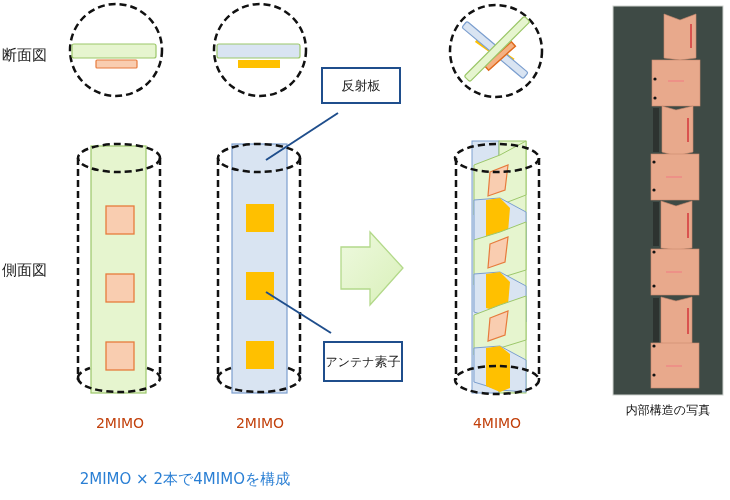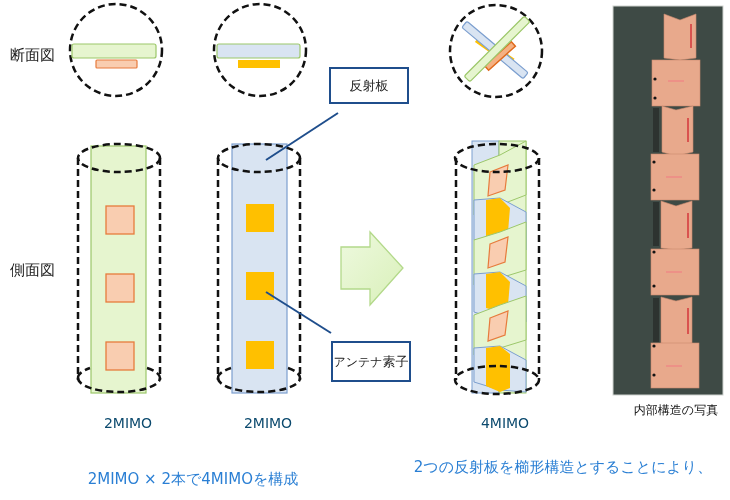--- a/index.html
+++ b/index.html
@@ -1,20 +1,20 @@
 <!DOCTYPE html>
 <html><head>
 <meta charset="utf-8">
 <style>
   html, body { margin:0; padding:0; background:#ffffff; }
   body { width:730px; height:500px; position:relative; overflow:hidden;
          font-family:"DejaVu Sans", sans-serif; color:#222; }
-  .abs { position:absolute;margin-left:8px; }
+  .abs { position:absolute; }
   .side-label { font-size:15px; color:#1a1a1a; letter-spacing:0px; }
-  .mimo-label { font-size:14px; color:#0c4a6e; text-align:center; width:100px; }
+  .mimo-label { font-size:14px; color:#c2410c; text-align:center; width:100px; }
   .callout { border:2px solid #1f4e8c; background:#fff; font-size:13px; color:#222;
              display:flex; align-items:center; justify-content:center; text-align:center;
              line-height:18px; box-sizing:border-box; }
   .caption-blue { color:#2a7fd4; font-size:15px; text-align:center; line-height:22px; }
   .photo-caption { font-size:12px; color:#111; text-align:center; width:130px; }
   svg { position:absolute; left:0; top:0; }
 </style>
 </head>
 <body>
 
@@ -170,14 +170,13 @@
 </div>
 
 <div class="abs mimo-label" style="left:70px; top:415px;">2MIMO</div>
 <div class="abs mimo-label" style="left:210px; top:415px;">2MIMO</div>
 <div class="abs mimo-label" style="left:447px; top:415px;">4MIMO</div>
 
 <div class="abs photo-caption" style="left:603px; top:402px;">内部構造の写真</div>
 
 <div class="abs caption-blue" style="left:40px; top:468px; width:290px;">2MIMO × 2本で4MIMOを構成</div>
 <div class="abs caption-blue" style="left:380px; top:456px; width:350px;">
-  <div>2つの反射板を櫛形構造とすることにより、</div>
 </div>
 
 </body></html>

